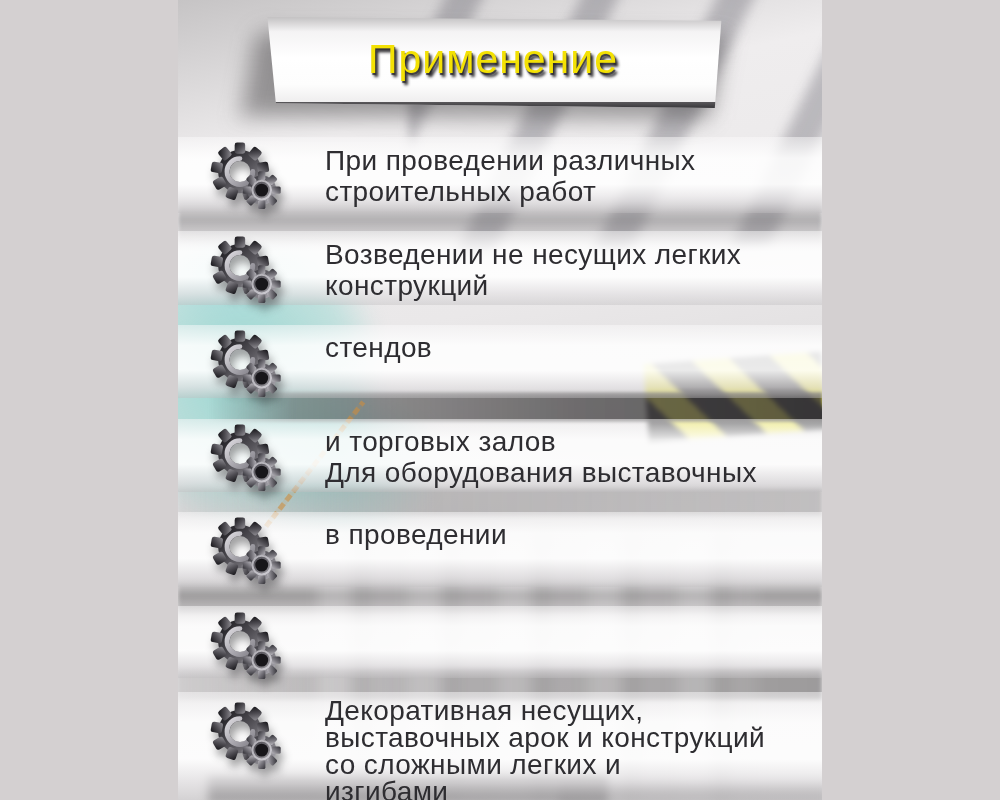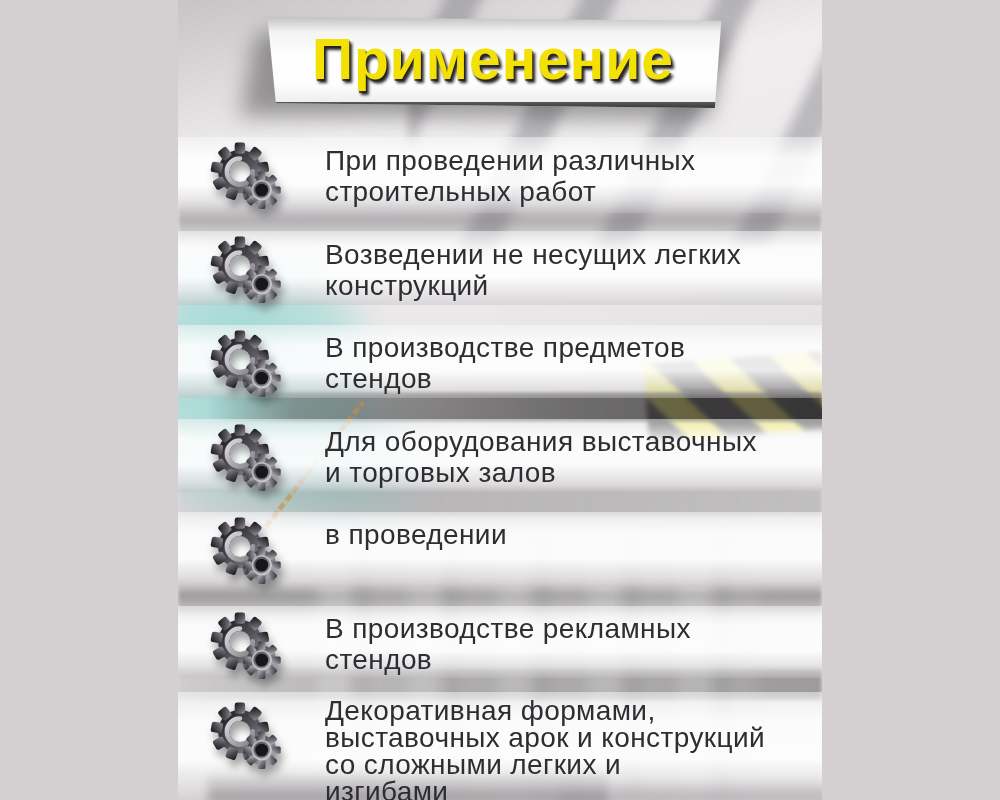--- a/index.html
+++ b/index.html
@@ -49,21 +49,21 @@
     transform:skewX(-10deg) rotate(.5deg);background:rgba(72,70,72,.5);filter:blur(11px);}
   .banner{
     position:absolute;left:260px;top:14px;width:466px;height:98px;
     background:linear-gradient(180deg,#b9b7b8 0%,#f4f3f4 18%,#ffffff 45%,#fdfdfd 72%,#e7e5e6 100%);
     clip-path:polygon(1.6% 3%,99% 7%,97.6% 96%,3.4% 91%);
     display:flex;align-items:center;justify-content:center;
   }
   .banner .edge{position:absolute;left:2%;bottom:0;width:96%;height:10px;
     background:linear-gradient(180deg,#5a585b,#222124);}
   .title{
-    font-size:57px;font-weight:700;letter-spacing:1px;color:#f3e104;
+    font-size:41px;font-weight:400;letter-spacing:1px;color:#f3e104;
     margin-top:-8px;
     text-shadow:3px 4px 3px rgba(33,31,34,.95),1px 2px 1px rgba(33,31,34,.8);
   }
   
   .strip{position:absolute;left:178px;width:644px;
     background:linear-gradient(180deg,rgba(250,249,250,.5),rgba(255,255,255,.88) 28%,rgba(255,255,255,.9) 62%,rgba(228,226,228,.72) 85%,rgba(192,190,192,.42));}
   .gear{position:absolute;left:206px;width:84px;height:76px;
     filter:drop-shadow(3px 7px 4px rgba(20,20,22,.4));}
   .itemtext{position:absolute;left:325px;width:495px;
     font-size:28px;line-height:31px;color:#2e2d31;letter-spacing:.4px;}
@@ -179,36 +179,31 @@
 
   <div class="itemtext" style="top:145px">
     <div>При проведении различных</div>
     <div>строительных работ</div>
   </div>
   <div class="itemtext" style="top:239px">
     <div>Возведении не несущих легких</div>
     <div>конструкций</div>
   </div>
   <div class="itemtext" style="top:332px">
-    <div>В производстве предметов</div>
     <div>стендов</div>
   </div>
   <div class="itemtext" style="top:426px">
+    <div>и торговых залов</div>
     <div>Для оборудования выставочных</div>
-    <div>и торговых залов</div>
   </div>
   <div class="itemtext" style="top:519px">
     <div>в проведении</div>
   </div>
-  <div class="itemtext" style="top:613px">
-    <div>В производстве рекламных</div>
-    <div>стендов</div>
-  </div>
   <div class="itemtext tight" style="top:697px">
-    <div>Декоративная формами,</div>
+    <div>Декоративная несущих,</div>
     <div>выставочных арок и конструкций</div>
     <div>со сложными легких и</div>
     <div>изгибами</div>
   </div>
 
   <div class="banner-shadow"></div>
   <div class="banner">
     <div class="title">Применение</div>
     <div class="edge"></div>
   </div>

